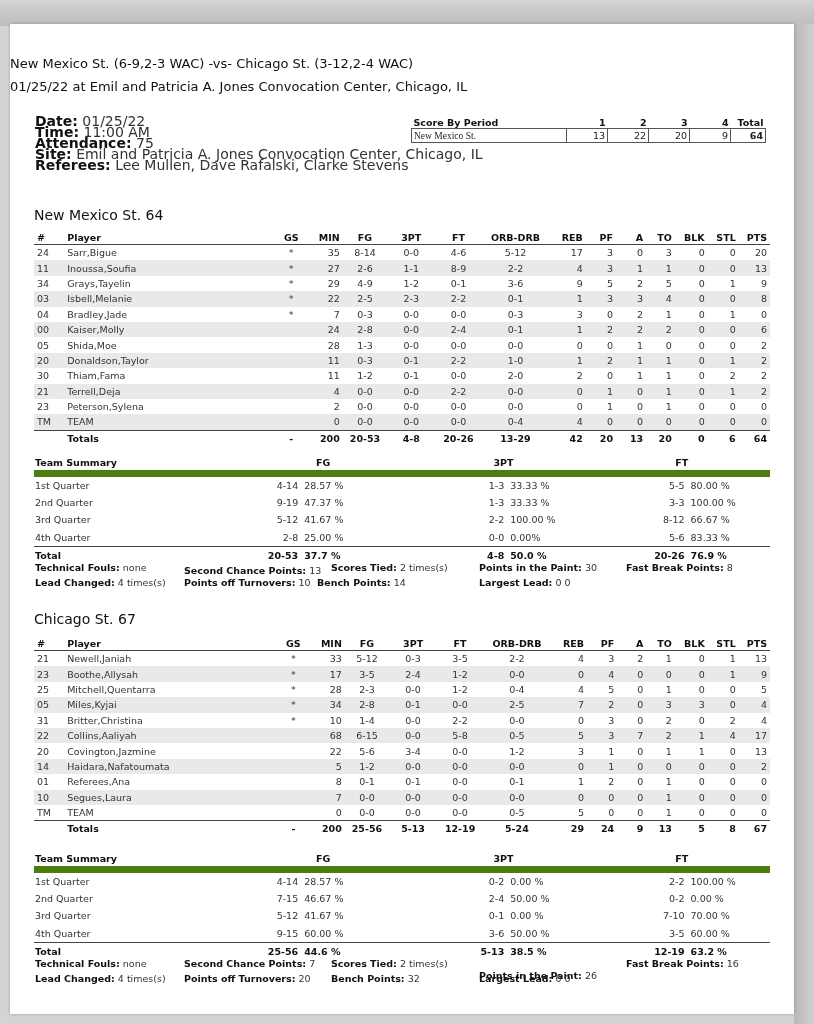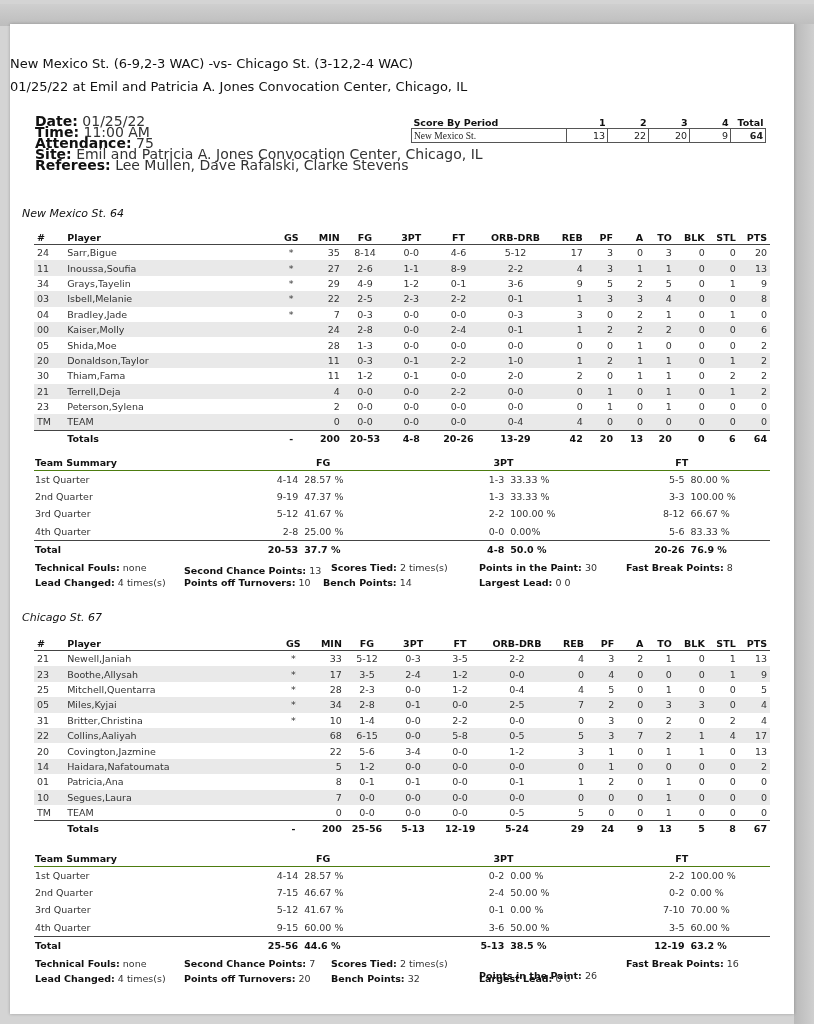--- a/index.html
+++ b/index.html
@@ -34,21 +34,21 @@
   .info b { color:#111; font-weight:bold; }
 
   .sbp { position:absolute; left:401px; top:92px; border-collapse:collapse; font-size:9.5px; }
   .sbp th { font-weight:bold; text-align:right; padding:0 2px; height:12px; color:#111; }
   .sbp th.name { text-align:left; }
   .sbp td { border:1px solid #555; text-align:right; padding:0 2px; height:13px; }
   .sbp td.name { text-align:left; width:150px;font-family:Liberation Serif, serif; }
   .sbp td.num { width:36px; }
   .sbp td.tot { width:30px; font-weight:bold; }
 
-  .team-heading { position:absolute; left:12px; font-size:11px; color:#111;font-style:italic; }
+  .team-heading { position:absolute; left:24px; font-size:14px; color:#111; }
 
   table.box { position:absolute; left:24px; width:736px; border-collapse:collapse; font-size:9.5px; }
   table.box th { font-weight:bold; color:#111; height:14px; border-bottom:1px solid #444; text-align:right; padding:0 3px; }
   table.box td { height:15.4px; padding:0 3px; text-align:right; color:#333; }
   table.box tr.alt td { background:#e9e9e9; }
   table.box th.l, table.box td.l { text-align:left; }
   table.box th.c, table.box td.c { text-align:center; }
   table.box tr.totals td { border-top:1px solid #444; font-weight:bold; color:#111; }
   .c-num { width:26px; }
   .c-pl  { width:225px; }
@@ -60,21 +60,21 @@
   .c-orb { width:68px; }
   .c-reb { width:32px; }
   .c-pf  { width:26px; }
   .c-a   { width:26px; }
   .c-to  { width:24px; }
   .c-blk { width:28px; }
   .c-stl { width:26px; }
   .c-pts { width:26px; }
 
   table.summary { position:absolute; left:24px; width:736px; border-collapse:collapse; font-size:9.5px; }
-  table.summary th { font-weight:bold; color:#111; height:13px; border-bottom:1px solid #4d7c0f; text-align:center; }
+  table.summary th { font-weight:bold; color:#111; height:13px; border-bottom:7px solid #4d7c0f; text-align:center; }
   table.summary th.l { text-align:left; }
   table.summary td { height:15.2px; color:#333; }
   table.summary td.l { text-align:left; }
   table.summary tr.total td { border-top:1px solid #444; font-weight:bold; color:#111; }
   .sv { display:inline-block; }
   .sv .m { display:inline-block; text-align:right; }
   .sv .p { display:inline-block; text-align:left; padding-left:6px; }
   .fgcol .m { width:64px; } .fgcol .p { width:70px; }
   .tpcol .m { width:90px; } .tpcol .p { width:70px; }
   .ftcol .m { width:90px; } .ftcol .p { width:70px; }
@@ -413,21 +413,21 @@
         </tbody>
       </table>
       <div class="misc" style="top: 536px;">
         <div class="cell" style="left:0px;top:0px"><b>Technical Fouls:</b> <span>none</span></div>
         <div class="cell" style="left:149px;top:3px"><b>Second Chance Points:</b> <span>13</span></div>
         <div class="cell" style="left:296px;top:0px"><b>Scores Tied:</b> <span>2 times(s)</span></div>
         <div class="cell" style="left:444px;top:0px"><b>Points in the Paint:</b> <span>30</span></div>
         <div class="cell" style="left:591px;top:0px"><b>Fast Break Points:</b> <span>8</span></div>
         <div class="cell" style="left:0px;top:15px"><b>Lead Changed:</b> <span>4 times(s)</span></div>
         <div class="cell" style="left:149px;top:15px"><b>Points off Turnovers:</b> <span>10</span></div>
-        <div class="cell" style="left:288px;top:15px"><b>Bench Points:</b> <span>14</span></div>
+        <div class="cell" style="left:282px;top:15px"><b>Bench Points:</b> <span>14</span></div>
         <div class="cell" style="left:444px;top:15px"><b>Largest Lead:</b> <span>0 0</span></div>
       </div>
       <div class="team-heading" style="top: 587px;">Chicago St. 67</div>
       <table class="box" style="top: 612px;">
         <thead>
           <tr>
             <th class="c-num l">#</th>
             <th class="c-pl l">Player</th>
             <th class="c-gs c">GS</th>
             <th class="c-min ">MIN</th>
@@ -576,21 +576,21 @@
             <td class="">0</td>
             <td class="">1</td>
             <td class="">0</td>
             <td class="">0</td>
             <td class="">0</td>
             <td class="">0</td>
             <td class="">2</td>
           </tr>
           <tr class="">
             <td class="l">01</td>
-            <td class="l">Patricia,Ana</td>
+            <td class="l">Referees,Ana</td>
             <td class="c"></td>
             <td class="">8</td>
             <td class="c">0-1</td>
             <td class="c">0-1</td>
             <td class="c">0-0</td>
             <td class="c">0-1</td>
             <td class="">1</td>
             <td class="">2</td>
             <td class="">0</td>
             <td class="">1</td>

